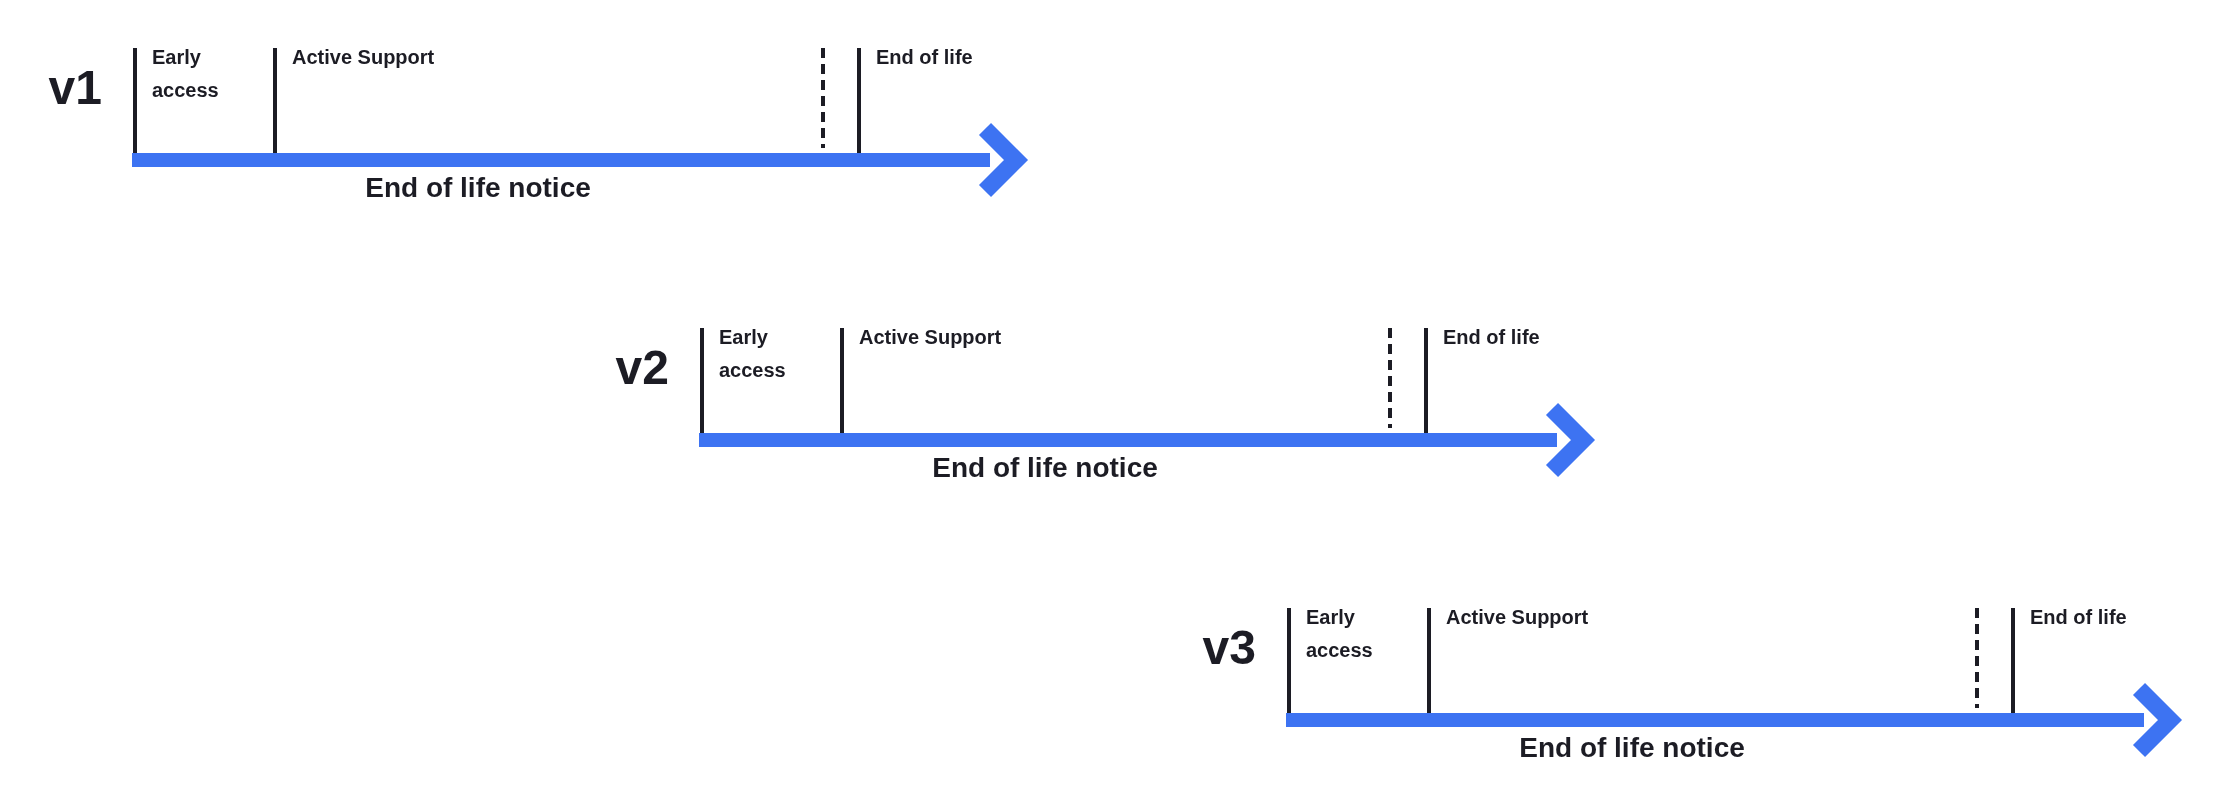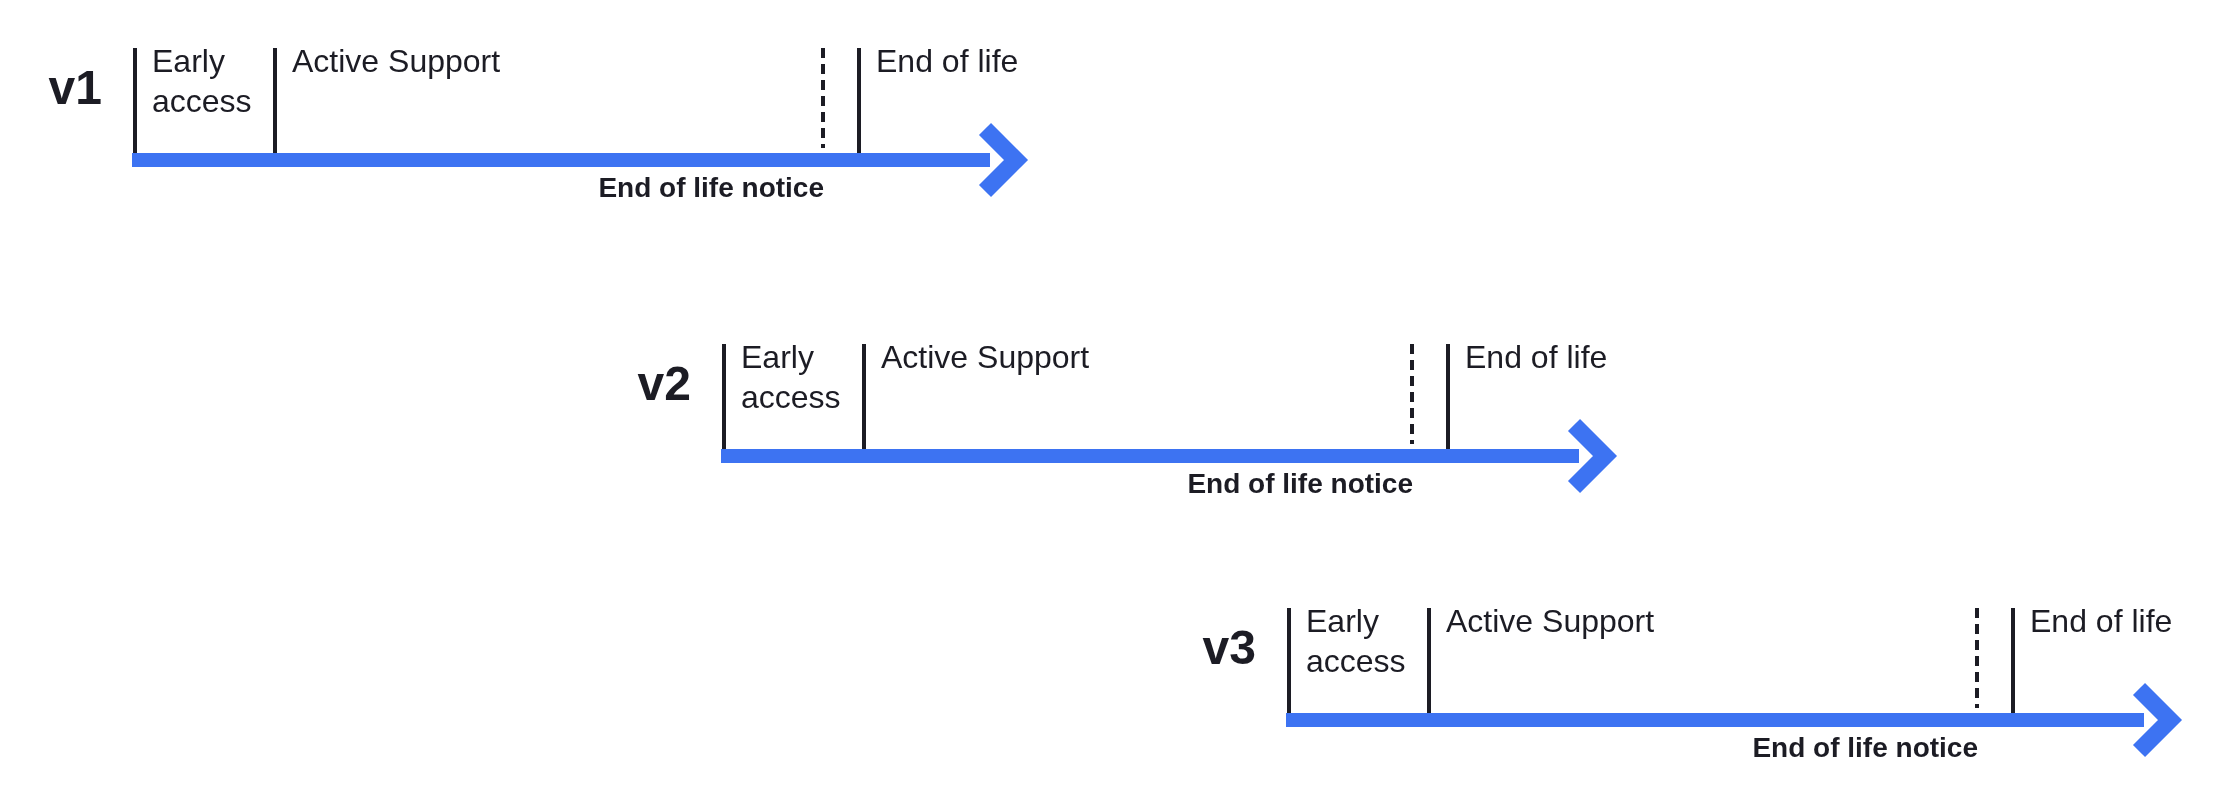--- a/index.html
+++ b/index.html
@@ -53,48 +53,48 @@
   .chev {
     stroke: var(--accent, #3d73f2);
     stroke-width: 17;
     fill: none;
     stroke-linejoin: miter;
     stroke-linecap: butt;
   }
   .phase-label {
     position: absolute;
     top: -7px;
-    font-size: 32px;
-    line-height: 40px;
-    font-weight: 400;
+    font-size: 20px;
+    line-height: 33px;
+    font-weight: 700;
     color: var(--ink, #1c1c24);
     white-space: nowrap;
   }
   .phase-label.wrap {
     white-space: normal;
     width: 105px;
   }
   .label-early   { left: 20px; }
   .label-active  { left: 160px; }
   .label-eol     { left: 744px; }
   .label-notice {
     position: absolute;
     top: 124px;
     left: 0;
     width: 692px;
-    text-align: right;
+    text-align: center;
     font-size: 28px;
     line-height: 32px;
     font-weight: 700;
     color: var(--ink, #1c1c24);
     white-space: nowrap;
   }
   
   .row-v1 { left: 132px;  top: 48px; }
-  .row-v2 { left: 721px;  top: 328px; margin-top: 16px; }
+  .row-v2 { left: 699px;  top: 328px; }
   .row-v3 { left: 1286px; top: 608px; }
 </style>
 </head>
 <body>
 
 <div class="timeline-row row-v1">
   <div class="version-label">v1</div>
   <svg class="timeline-svg" viewBox="0 0 920 170">
     <line class="tick" x1="3" y1="0" x2="3" y2="105"></line>
     <line class="tick" x1="143" y1="0" x2="143" y2="105"></line>

